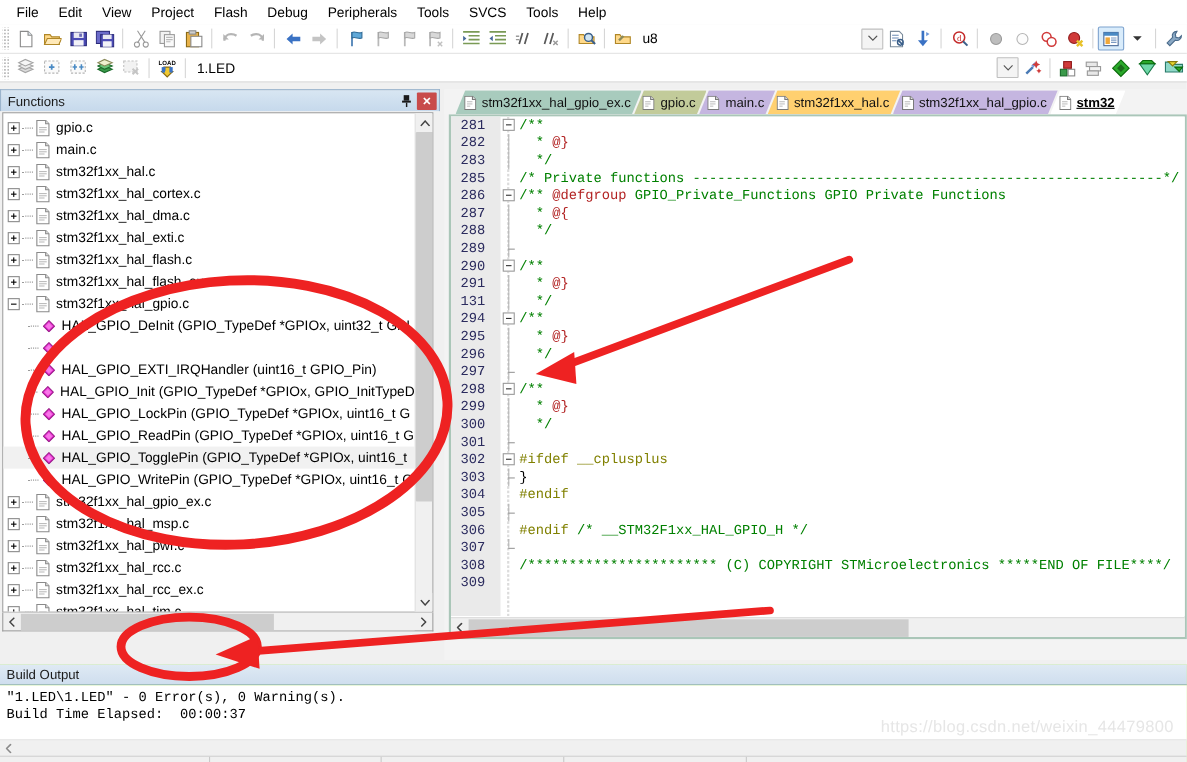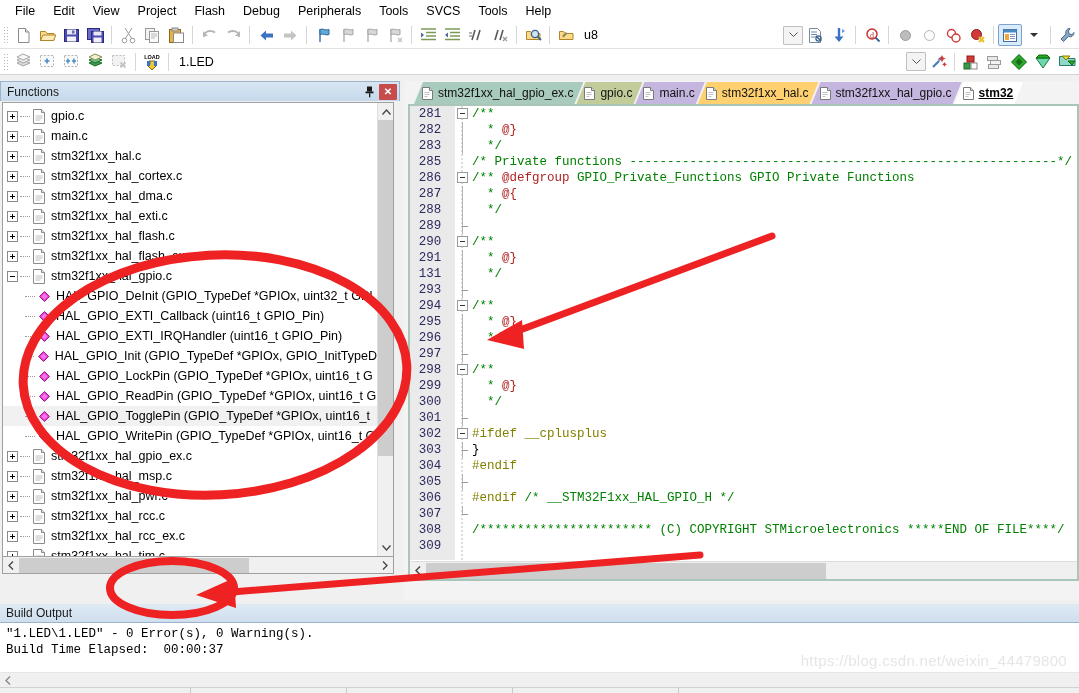--- a/index.html
+++ b/index.html
@@ -696,21 +696,20 @@
               </svg></span>
             <span class="tlabel">HAL_GPIO_DeInit (GPIO_TypeDef *GPIOx, uint32_t GPI</span>
           </div>
           <div class="trow">
             <span style="display:inline-block;width:18px"></span>
             <span class="dots"></span>
             <span class="fni"><svg width="11" height="11" viewBox="0 0 11 11">
                 <path d="M5.5 0.5L10.5 5.5 5.5 10.5 0.5 5.5z" fill="#ee3ad8" stroke="#9a1a8a"></path>
                 <path d="M5.5 2.5L8.5 5.5 5.5 8.5 2.5 5.5z" fill="#f878e8"></path>
               </svg></span>
-            <span class="tlabel">HAL_GPIO_EXTI_Callback (uint16_t GPIO_Pin)</span>
           </div>
           <div class="trow">
             <span style="display:inline-block;width:18px"></span>
             <span class="dots"></span>
             <span class="fni"><svg width="11" height="11" viewBox="0 0 11 11">
                 <path d="M5.5 0.5L10.5 5.5 5.5 10.5 0.5 5.5z" fill="#ee3ad8" stroke="#9a1a8a"></path>
                 <path d="M5.5 2.5L8.5 5.5 5.5 8.5 2.5 5.5z" fill="#f878e8"></path>
               </svg></span>
             <span class="tlabel">HAL_GPIO_EXTI_IRQHandler (uint16_t GPIO_Pin)</span>
           </div>
@@ -954,21 +953,20 @@
             <div class="cline"><span class="lnum">282</span><span class="vbar"></span><span class="ctext cm">  * <span class="tag">@}</span></span></div>
             <div class="cline"><span class="lnum">283</span><span class="vbar"></span><span class="ctext cm">  */</span></div>
             <div class="cline"><span class="lnum">285</span><span class="ctext cm">/* Private functions ---------------------------------------------------------*/</span></div>
             <div class="cline"><span class="lnum">286</span><span class="foldbox"></span><span class="ctext cm">/** <span class="tag">@defgroup</span> GPIO_Private_Functions GPIO Private Functions</span></div>
             <div class="cline"><span class="lnum">287</span><span class="vbar"></span><span class="ctext cm">  * <span class="tag">@{</span></span></div>
             <div class="cline"><span class="lnum">288</span><span class="vbar"></span><span class="ctext cm">  */</span></div>
             <div class="cline"><span class="lnum">289</span><span class="vbar"></span><span class="tick"></span><span class="ctext cm"></span></div>
             <div class="cline"><span class="lnum">290</span><span class="foldbox"></span><span class="ctext cm">/**</span></div>
             <div class="cline"><span class="lnum">291</span><span class="vbar"></span><span class="ctext cm">  * <span class="tag">@}</span></span></div>
             <div class="cline"><span class="lnum">131</span><span class="vbar"></span><span class="ctext cm">  */</span></div>
-            <div class="cline"><span class="lnum">293</span><span class="vbar"></span><span class="tick"></span><span class="ctext cm"></span></div>
             <div class="cline"><span class="lnum">294</span><span class="foldbox"></span><span class="ctext cm">/**</span></div>
             <div class="cline"><span class="lnum">295</span><span class="vbar"></span><span class="ctext cm">  * <span class="tag">@}</span></span></div>
             <div class="cline"><span class="lnum">296</span><span class="vbar"></span><span class="ctext cm">  */</span></div>
             <div class="cline"><span class="lnum">297</span><span class="vbar"></span><span class="tick"></span><span class="ctext cm"></span></div>
             <div class="cline"><span class="lnum">298</span><span class="foldbox"></span><span class="ctext cm">/**</span></div>
             <div class="cline"><span class="lnum">299</span><span class="vbar"></span><span class="ctext cm">  * <span class="tag">@}</span></span></div>
             <div class="cline"><span class="lnum">300</span><span class="vbar"></span><span class="ctext cm">  */</span></div>
             <div class="cline"><span class="lnum">301</span><span class="vbar"></span><span class="tick"></span><span class="ctext cm"></span></div>
             <div class="cline"><span class="lnum">302</span><span class="foldbox"></span><span class="ctext pp">#ifdef __cplusplus</span></div>
             <div class="cline"><span class="lnum">303</span><span class="vbar"></span><span class="tick"></span><span class="ctext pl">}</span></div>

